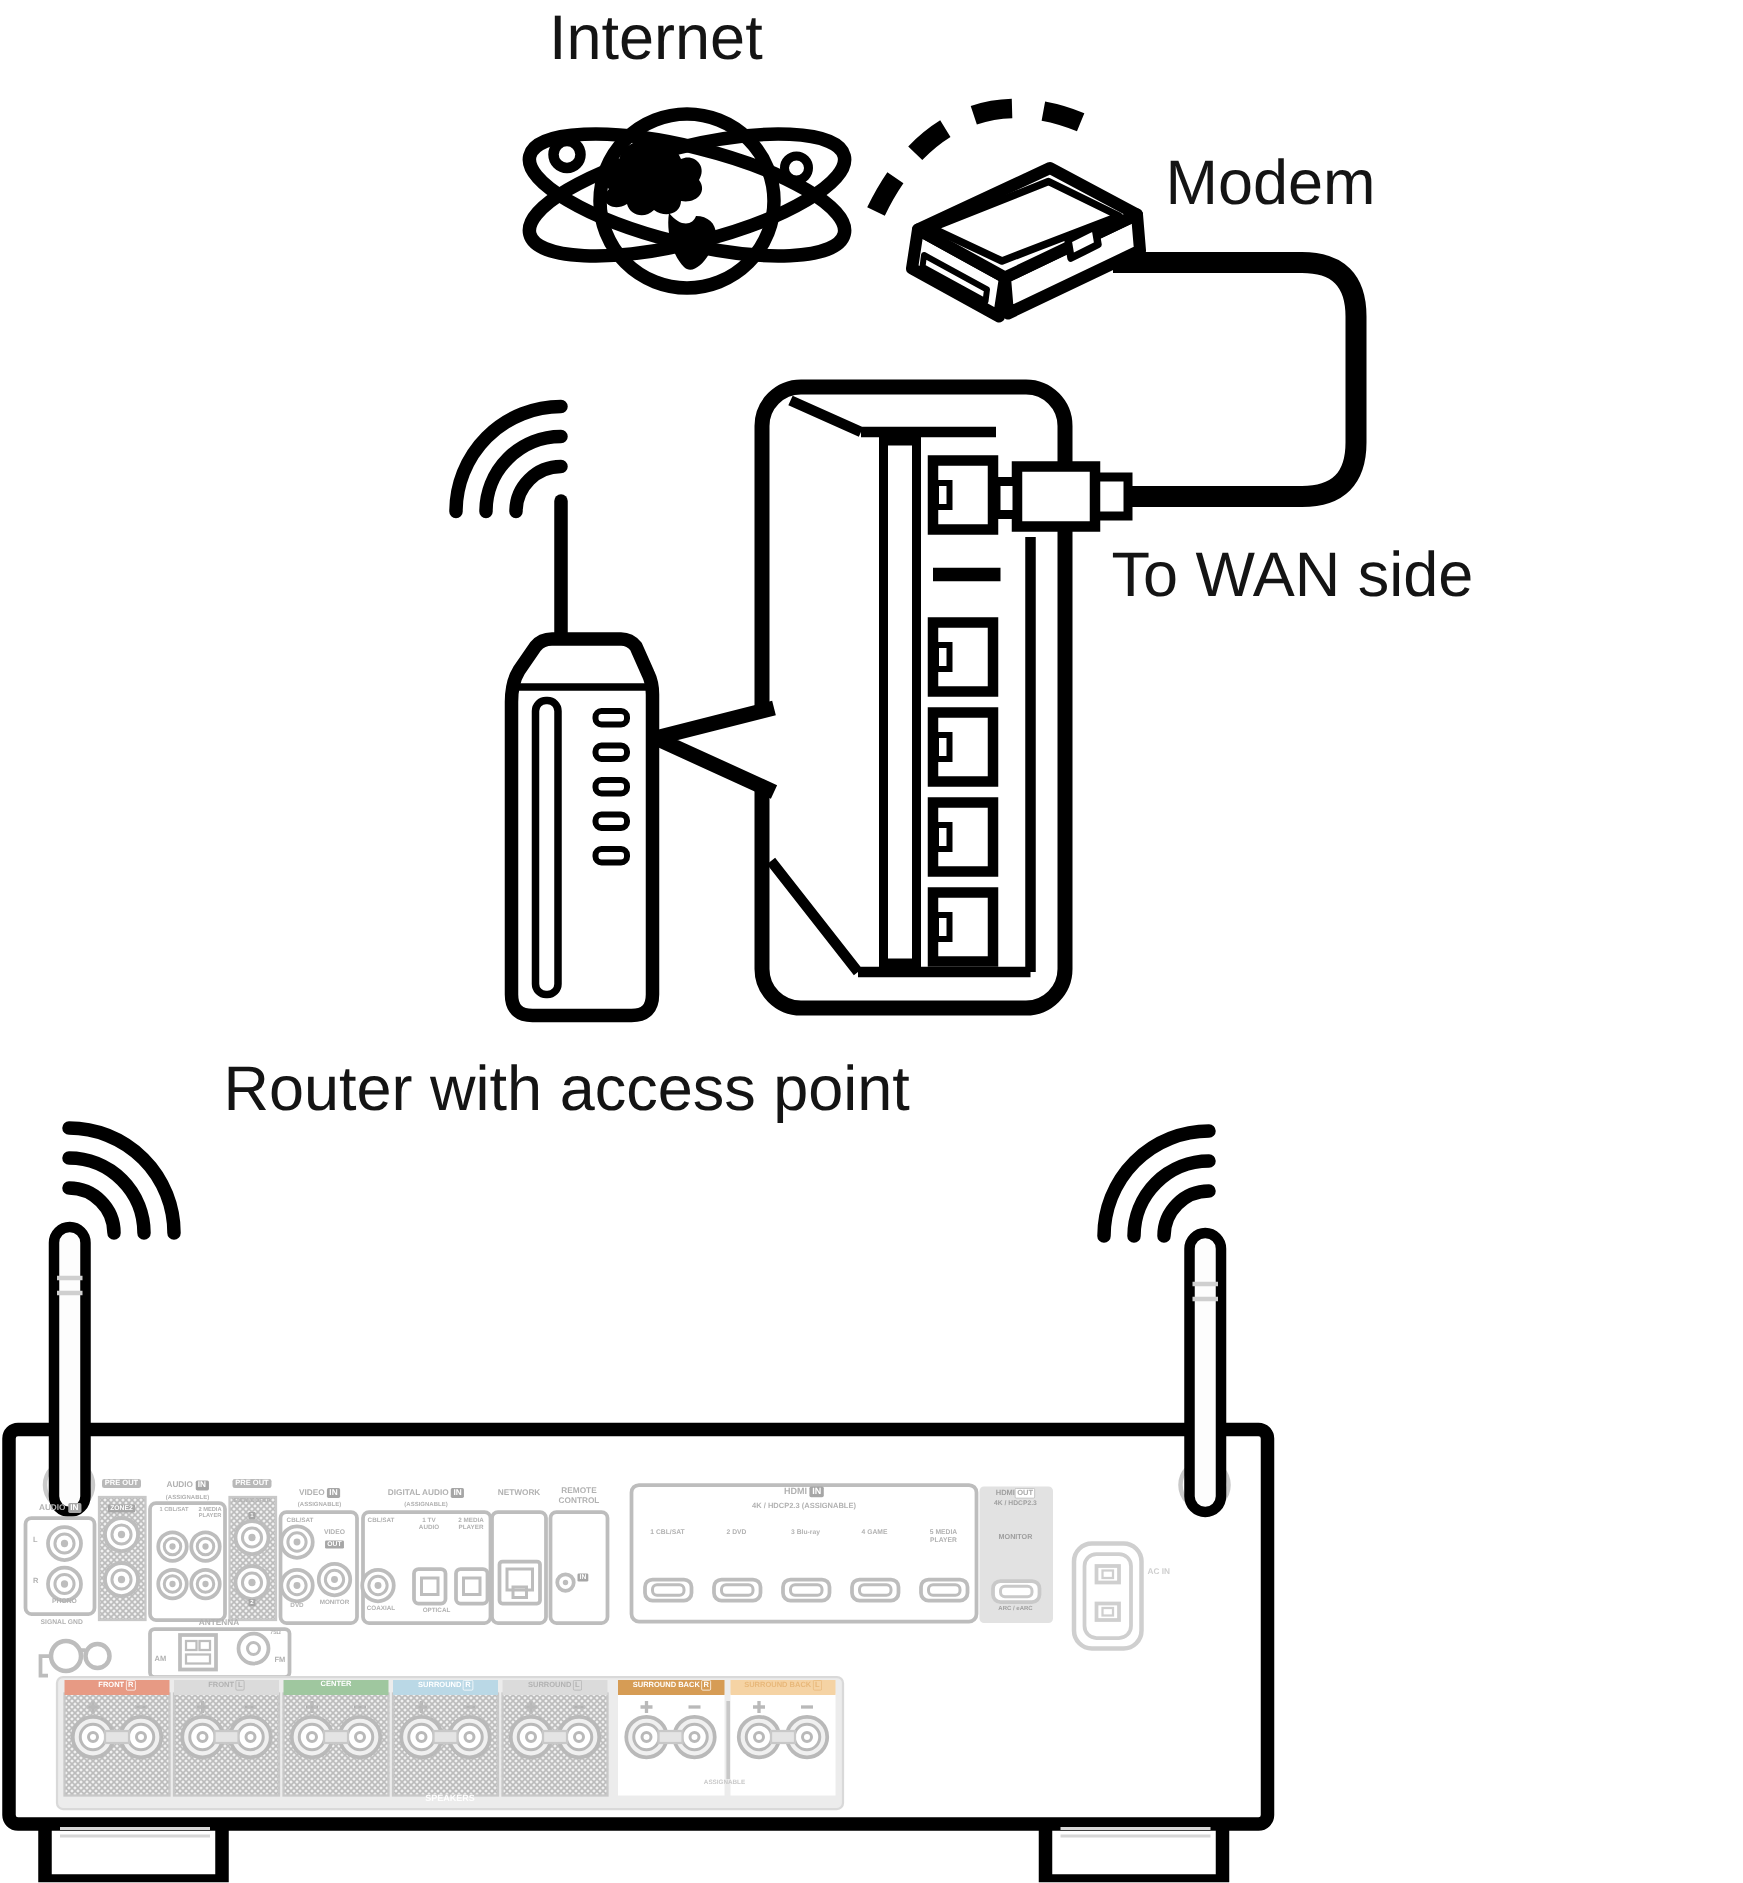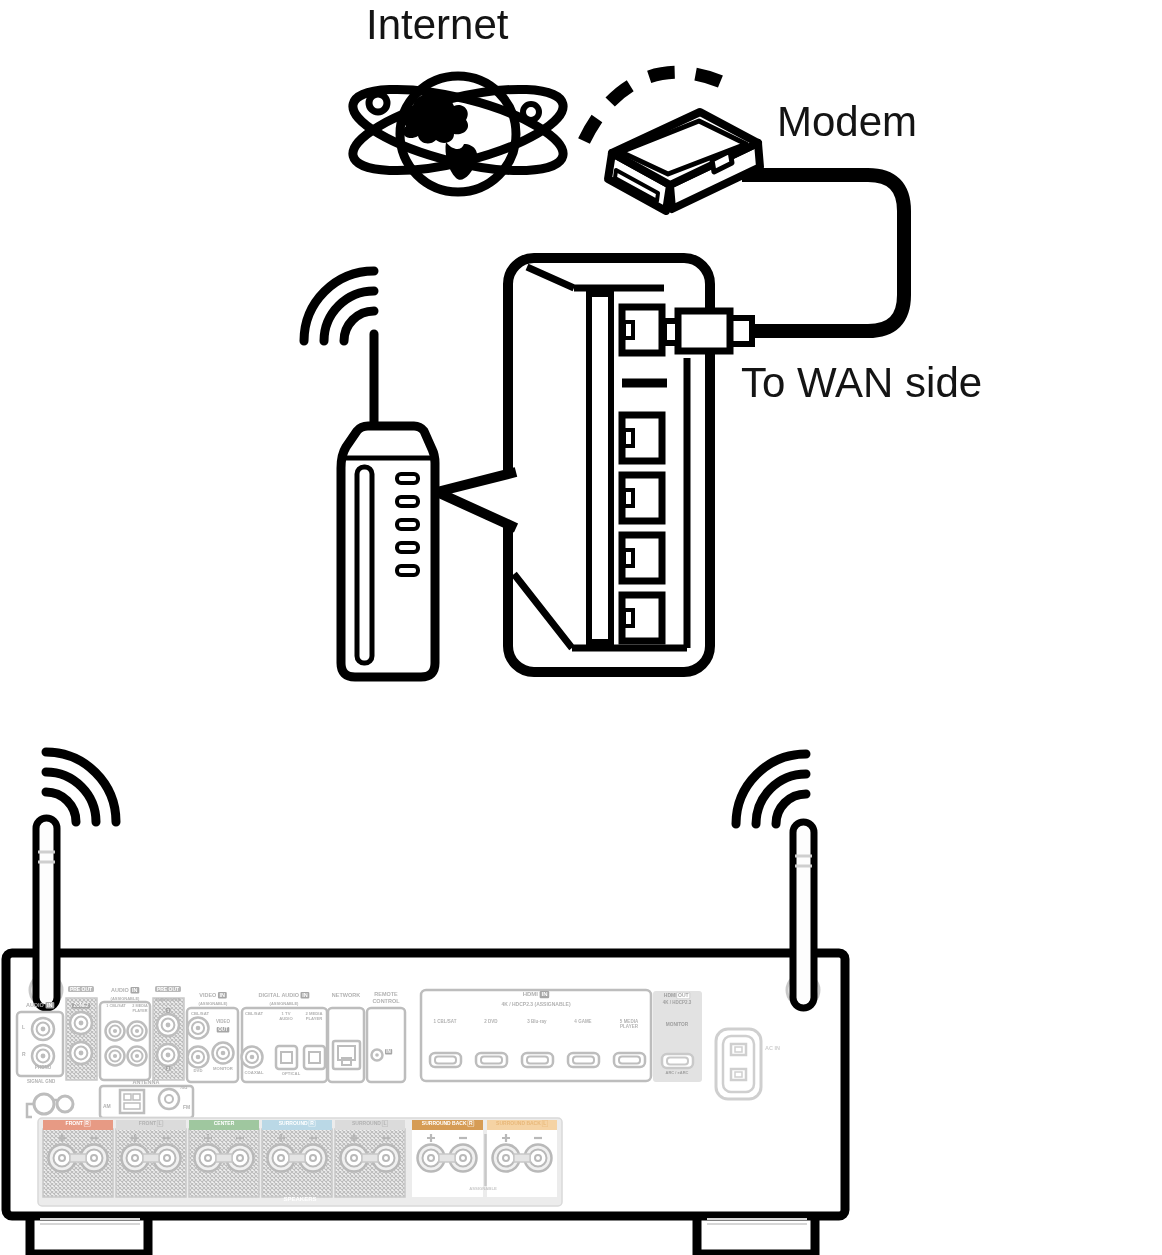--- a/index.html
+++ b/index.html
@@ -305,20 +305,21 @@
         <circle cx="538" cy="1158" r="8.5" fill="#ffffff" stroke="#b9b9b9" stroke-width="2"></circle>
         <circle cx="538" cy="1158" r="3" fill="none" stroke="#b9b9b9" stroke-width="2"></circle>
         <path d="M 534 1138 h 8" stroke="#b9b9b9" stroke-width="2.2" fill="none"></path>
         <rect x="514" y="1154" width="16" height="8" fill="#e4e4e4" stroke="#c8c8c8" stroke-width="1.5"></rect>
       </g>
 </svg>
 
 <div class="big" style="left:366px;top:1px">Internet</div>
 <div class="big" style="left:741px;top:359px">To WAN side</div>
 <div class="big" style="left:777px;top:98px">Modem</div>
+<div class="big" style="left:149px;top:702px">Router with access point</div>
 
 <div class="lbl tc" style="left:40px;top:1002px"><span>AUDIO</span> <span class="chip">IN</span></div>
 <div class="lbl tl" style="left:22px;top:1024px;--k:.5">L</div>
 <div class="lbl tl" style="left:22px;top:1051px;--k:.5">R</div>
 <div class="lbl tc" style="left:43px;top:1065px;--k:.45">PHONO</div>
 
 <div class="lbl tc" style="left:81px;top:986px;--k:.5"><span class="chipw">PRE OUT</span></div>
 <div class="lbl tc" style="left:81px;top:1003px;--k:.45"><span class="chip">ZONE2</span></div>
 
 <div class="lbl tc" style="left:125px;top:987px"><span>AUDIO</span> <span class="chip">IN</span></div>

